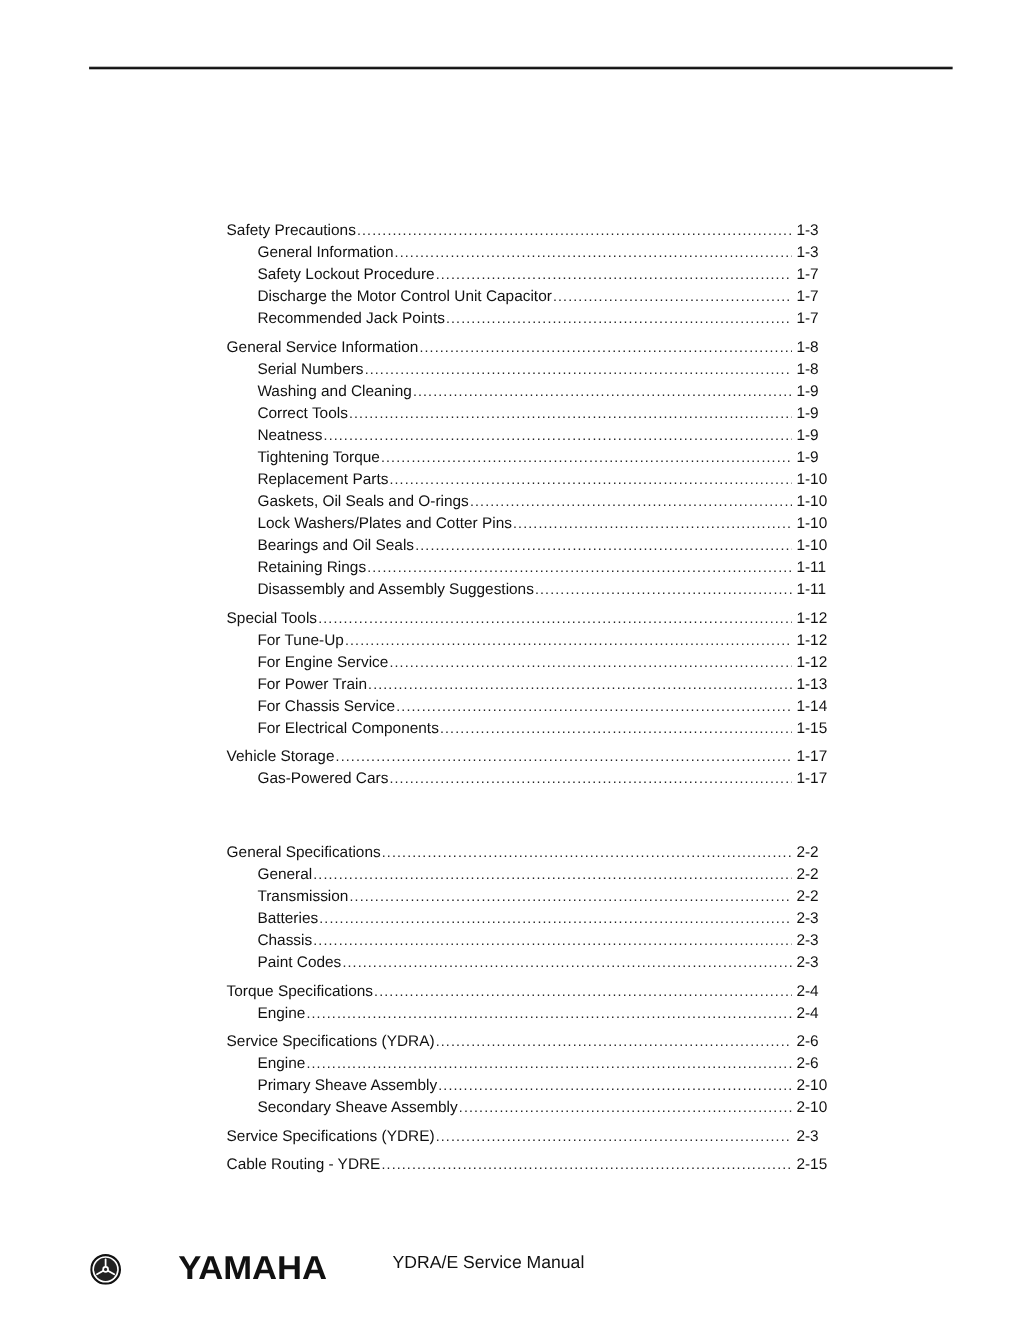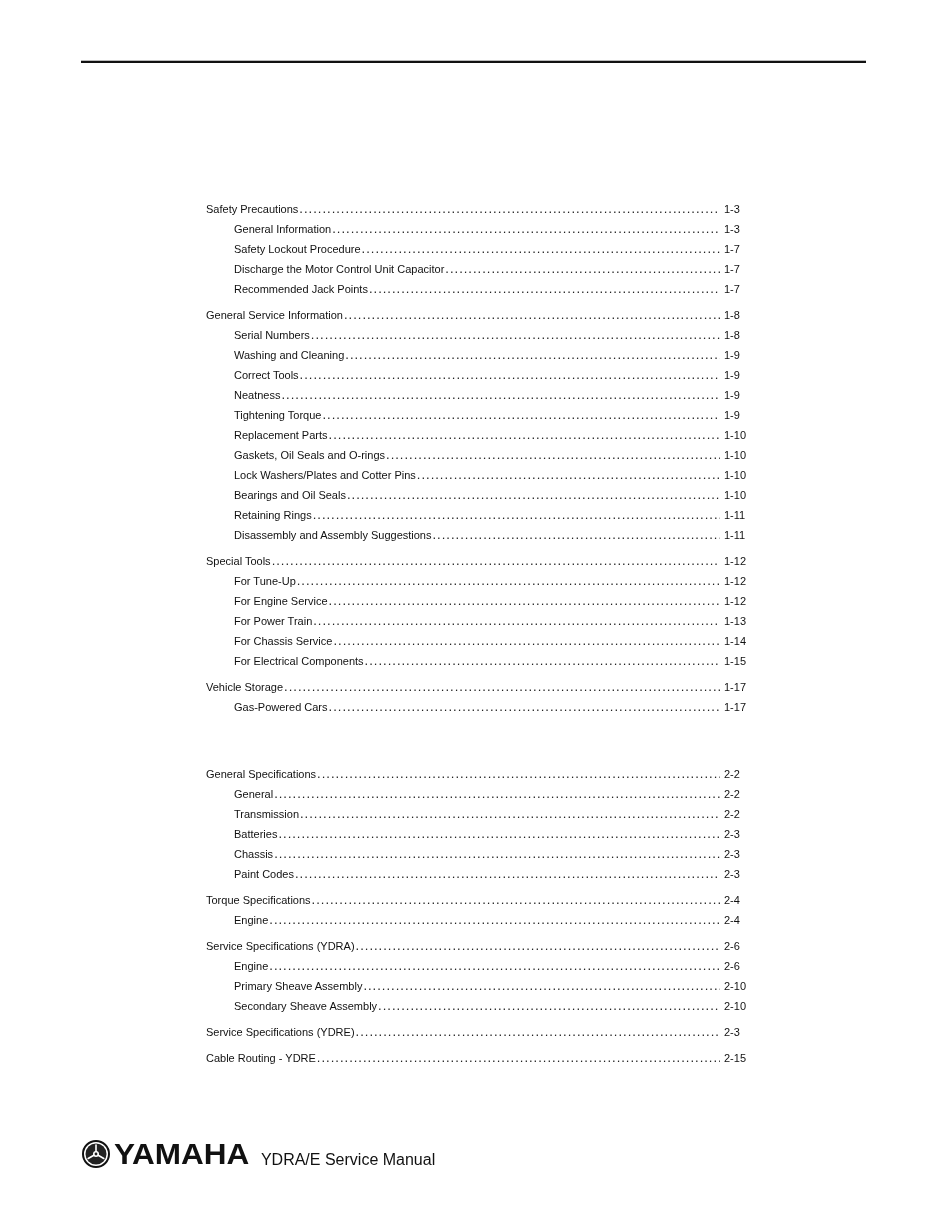--- a/index.html
+++ b/index.html
@@ -8,34 +8,34 @@
       font-family: "Liberation Sans", sans-serif; color: #111;
     }
     .top-rule {
       position: absolute; left: 81px; top: 61px; width: 785px; height: 2px;
       background: #111; box-shadow: 0 -1px 0 #bbb;
     }
     .toc { position: absolute; left: 206px; top: 199px; width: 550px; }
     .toc-section { margin-bottom: 6px; }
     .toc-gap { height: 41px; }
     .row {
-      display: flex; align-items: baseline; height: 20px; font-size: 11px;
+      display: flex; align-items: baseline; height: 20px; font-size: 14px;
       line-height: 20px; white-space: nowrap;
     }
     .row.sub { padding-left: 28px; }
     .row .label { flex: 0 0 auto; }
     .row .dots {
       flex: 1 1 auto; overflow: hidden; margin: 0 4px 0 1px; color: #222;
       letter-spacing: 1px; font-size: 13px;
     }
     .row .dots::before {
       content: "........................................................................................................................................................................................................";
     }
     .row .page { flex: 0 0 auto; min-width: 32px; }
-    .footer { position: absolute; left: 82px; top: 1140px; display: flex; align-items: flex-end; }
+    .footer { position: absolute; left: 82px; top: 1140px; display: flex; align-items: flex-start; gap: 48px; }
     .logo-emblem { width: 28px; height: 28px; }
     .logo-text {
       font-family: "Liberation Sans", sans-serif; font-weight: bold; font-size: 30px;
       letter-spacing: 0px; margin-left: 4px; line-height: 28px; transform: scaleX(1.05);
       transform-origin: left;
     }
     .manual-name { font-size: 16px; margin-left: 18px; margin-bottom: -1px; }
   </style>
 </head>
 <body>

